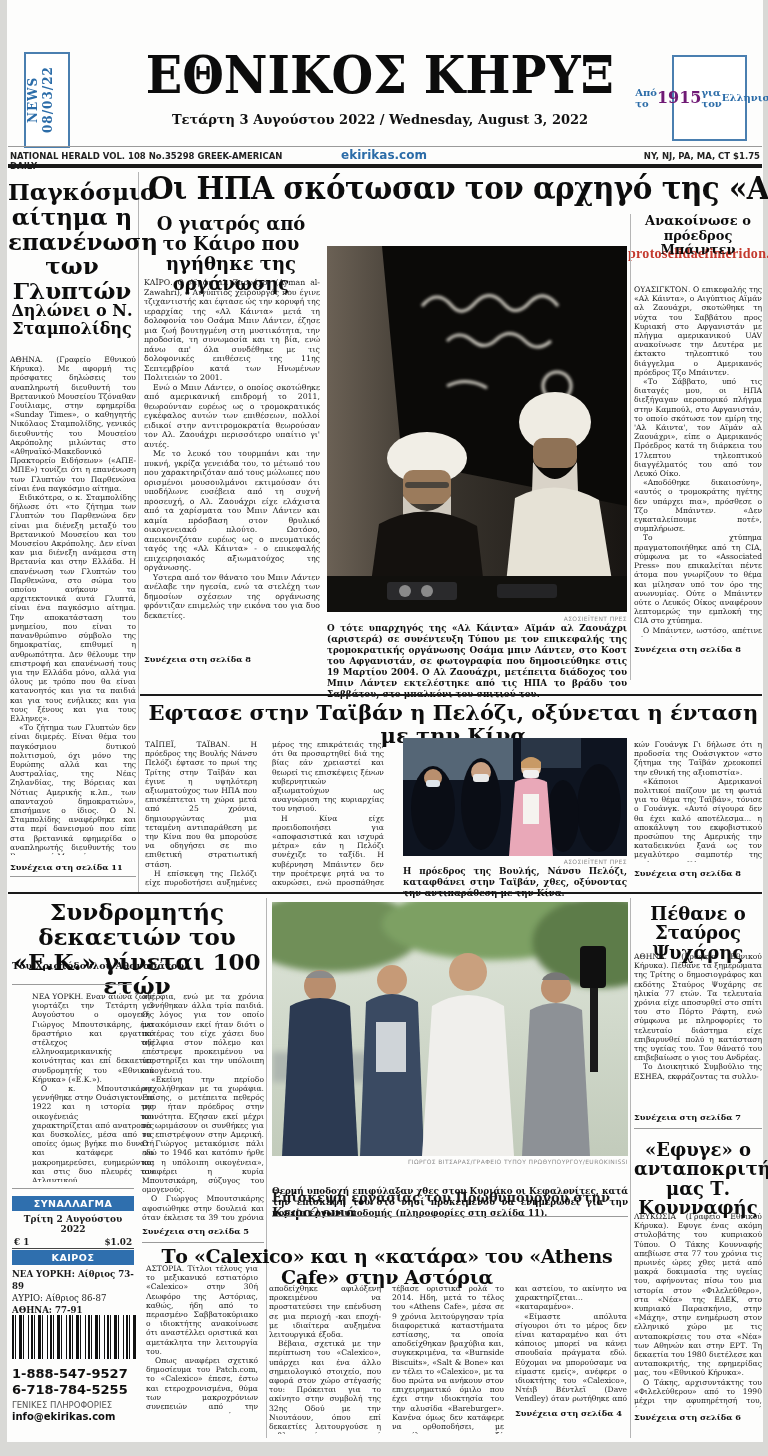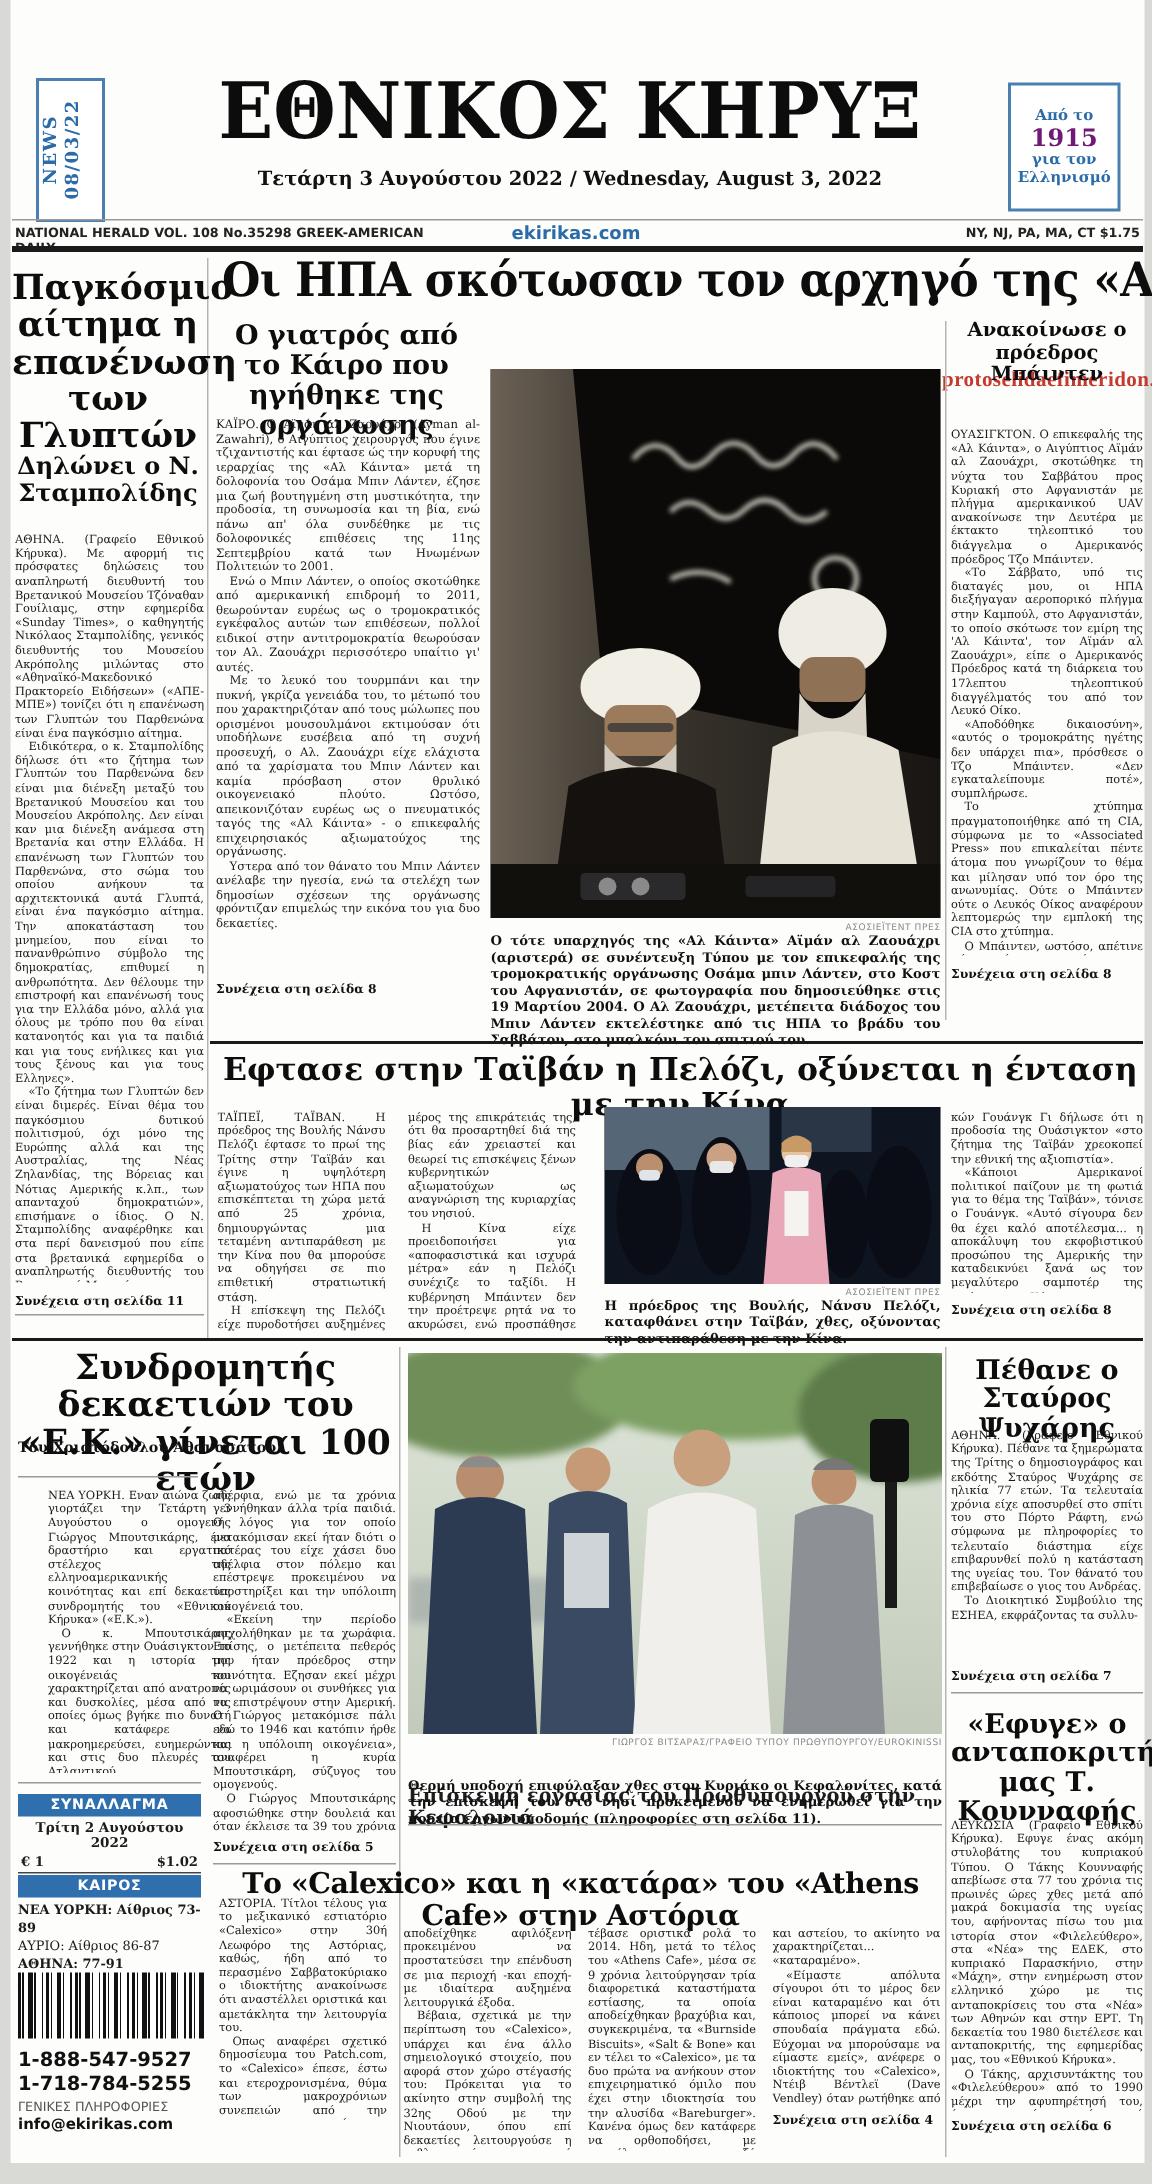--- a/index.html
+++ b/index.html
@@ -9,21 +9,21 @@
   .abs{position:absolute;}
   .sans{font-family:"DejaVu Sans",sans-serif;}
   .blue{color:#2b6ca8;}
   .masthead-title{font-weight:bold;font-size:52px;letter-spacing:0px;text-align:center;white-space:nowrap;color:#0c0c0c;
                   transform:scale(0.92,1.0);transform-origin:center;}
   .dateline{font-weight:bold;font-size:13px;text-align:center;color:#111;}
   .tagbox{border:2px solid #4a7fb0;background:#fff;}
   .newsbox-text{writing-mode:vertical-rl;transform:rotate(180deg);font-weight:bold;color:#2b6ca8;
                 font-size:12px;letter-spacing:1px;line-height:1.25;text-align:center;
                 font-family:"DejaVu Serif",serif;height:100%;width:100%;}
-  .sincebox{display:flex;flex-direction:column;justify-content:center;align-items:center;line-height:1.15;
+  .sincebox{display:flex;flex-direction:row;justify-content:center;align-items:center;line-height:1.15;
             font-family:"DejaVu Serif",serif;}
   .sincebox .s1{font-size:10px;color:#2b6ca8;font-weight:bold;}
   .sincebox .s2{font-size:16px;color:#701a75;font-weight:bold;}
   .infobar{font-size:8.5px;color:#222;}
   .rule-h{position:absolute;background:#1a1a1a;}
   .rule-gray{position:absolute;background:#9a9a9a;}
   .headline-main{font-weight:bold;font-size:30px;letter-spacing:-0.5px;text-align:center;color:#0d0d0d;
                  transform:scale(0.98,1.05);transform-origin:left center;white-space:nowrap;}
   .watermark{font-family:Liberation Serif, serif;font-weight:bold;font-size:14px;color:#c43a2e;letter-spacing:0.3px;margin-top:48px;}
   .art-title{font-weight:bold;text-align:center;line-height:1.08;color:#0d0d0d;}
@@ -236,21 +236,21 @@
   <div class="abs" style="left:12px;top:1250px;width:122px;">
     <div class="bluehdr">ΚΑΙΡΟΣ</div>
     <div class="wline" style="margin-top:3px;"><b>ΝΕΑ ΥΟΡΚΗ: Αίθριος 73-89</b></div>
     <div class="wline"><span>ΑΥΡΙΟ: Αίθριος 86-87</span></div>
     <div class="wline"><b>ΑΘΗΝΑ: 77-91</b></div>
     <div class="wline"><b>ΛΕΥΚΩΣΙΑ: 95-106</b></div>
   </div>
   <div class="abs barcode" style="left:12px;top:1315px;width:124px;height:44px;"></div>
   <div class="abs phones" style="left:12px;top:1366px;width:140px;">
     <div>1-888-547-9527</div>
-    <div>1-718-784-5255</div>
+    <div>6-718-784-5255</div>
   </div>
   <div class="abs geninfo" style="left:12px;top:1400px;width:140px;">ΓΕΝΙΚΕΣ ΠΛΗΡΟΦΟΡΙΕΣ</div>
   <div class="abs email" style="left:12px;top:1411px;width:160px;">info@ekirikas.com</div>
 
   <div class="vline" style="left:266px;top:898px;height:540px;"></div>
   <div class="photo-frame" style="left:272px;top:902px;width:356px;height:254px;">
     <svg width="356" height="254" viewBox="0 0 356 254" xmlns="http://www.w3.org/2000/svg">
       <defs>
           <filter id="blur2">
             <feGaussianBlur stdDeviation="3"></feGaussianBlur>

